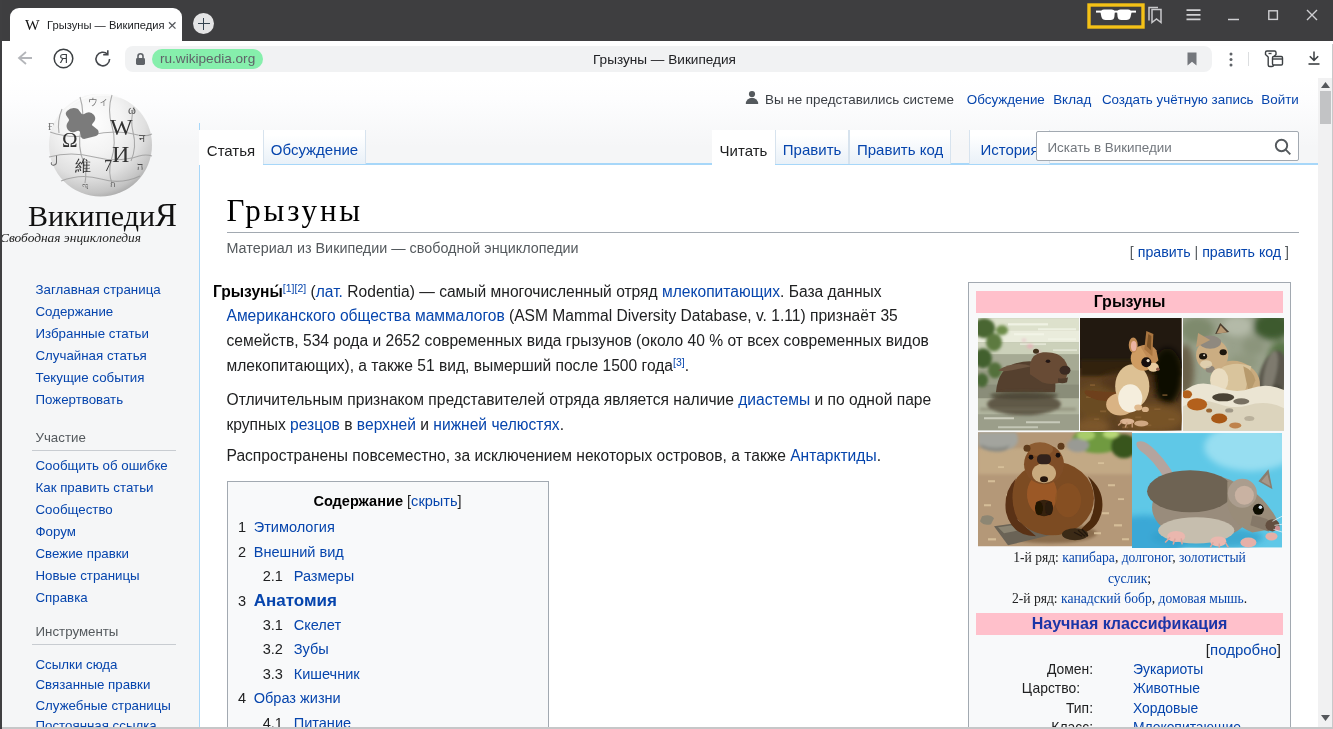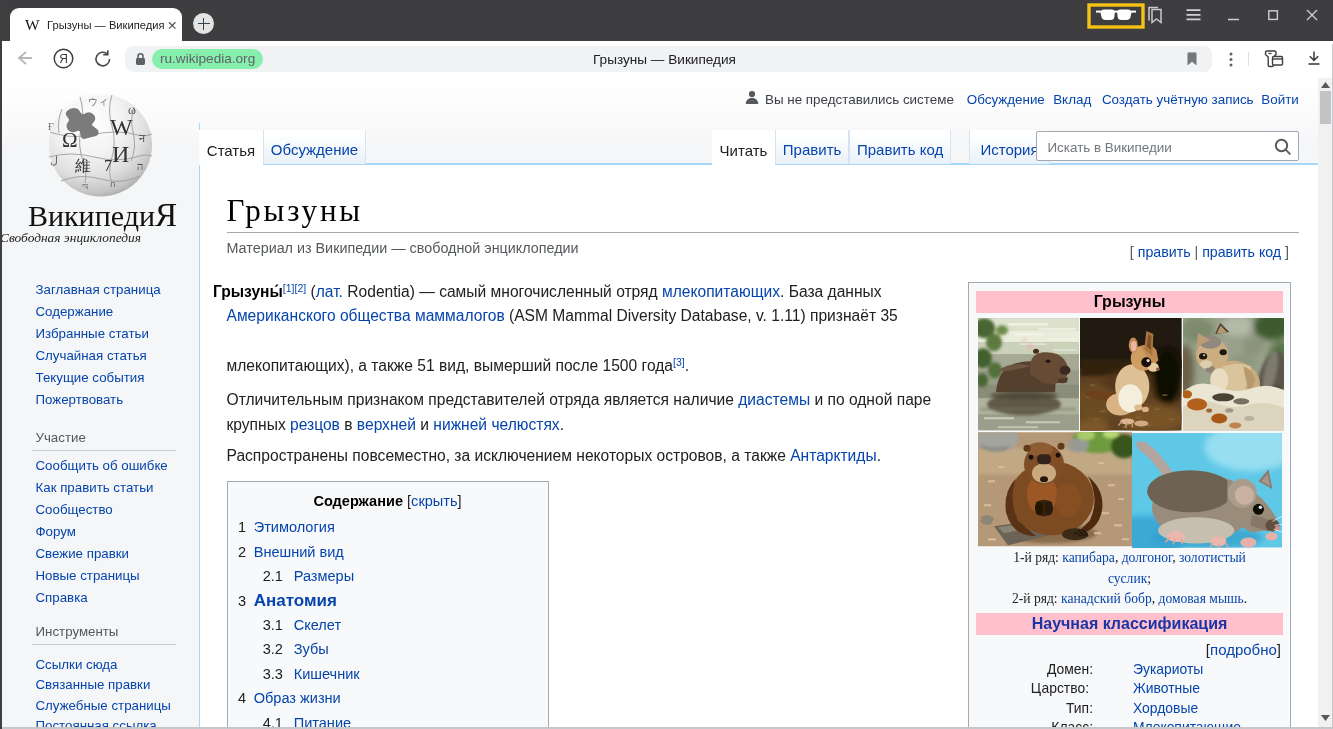--- a/index.html
+++ b/index.html
@@ -235,20 +235,21 @@
       <a>Связанные правки</a><br>
       <a>Служебные страницы</a><br>
       <a>Постоянная ссылка</a>
     </div>
     <div class="abs" style="left:226.5px;top:117px;font-family:'Liberation Serif',serif;font-size:31px;line-height:31px;letter-spacing:2.8px;color:#000;">Грызуны</div>
     <div class="abs" style="left:226.5px;top:153.8px;width:1072px;height:1px;background:#a2a9b1;"></div>
     <div class="abs" style="left:226.5px;top:163px;font-size:14.35px;line-height:15px;color:#54595d;">Материал из Википедии — свободной энциклопедии</div>
     <div class="abs" style="right:44px;top:166.6px;font-size:14.2px;line-height:15px;color:#54595d;">[ <a>править</a> | <a>править код</a> ]</div>
     <div class="cl" style="left:213px;top:205.7px;"><b>Грызуны́</b><sup><a>[1][2]</a></sup> (<a>лат.</a> Rodentia) — самый многочисленный отряд <a>млекопитающих</a>. База данных</div>
     <div class="cl" style="left:226.5px;top:230.4px;"><a>Американского общества маммалогов</a> (ASM Mammal Diversity Database, v. 1.11) признаёт 35</div>
+    <div class="cl" style="left:226.5px;top:255px;">семейств, 534 рода и 2652 современных вида грызунов (около 40 % от всех современных видов</div>
     <div class="cl" style="left:226.5px;top:279.7px;">млекопитающих), а также 51 вид, вымерший после 1500 года<sup><a>[3]</a></sup>.</div>
     <div class="cl" style="left:226.5px;top:314px;">Отличительным признаком представителей отряда является наличие <a>диастемы</a> и по одной паре</div>
     <div class="cl" style="left:226.5px;top:338.7px;">крупных <a>резцов</a> в <a>верхней</a> и <a>нижней челюстях</a>.</div>
     <div class="cl" style="left:226.5px;top:370.1px;">Распространены повсеместно, за исключением некоторых островов, а также <a>Антарктиды</a>.</div>
     <div id="toc" style="font-size:14.55px;">
       <div class="abs" style="left:0;right:0;top:11.4px;text-align:center;font-size:14.55px;line-height:16px;"><b>Содержание</b> <span class="tn">[</span><a>скрыть</a><span class="tn">]</span></div>
       <div class="cl" style="left:10.5px;top:37.3px;font-size:14.55px;"><span class="tn">1</span></div>
         <div class="cl" style="left:26.2px;top:37.3px;font-size:14.55px;"><a>Этимология</a></div>
       <div class="cl" style="left:10.5px;top:61.7px;font-size:14.55px;"><span class="tn">2</span></div>
         <div class="cl" style="left:26.2px;top:61.7px;font-size:14.55px;"><a>Внешний вид</a></div>
@@ -501,21 +502,21 @@
           <path d="M140 88 l13 -7 M142 92 l14 -2 M141 96 l13 4" stroke="#e8f4f8" stroke-width="0.9" opacity="0.85"></path>
         </g>
       </svg>
       <div class="icap" style="top:267.2px;"><span>1-й ряд: <a>капибара</a>, <a>долгоног</a>, <a>золотистый</a></span></div>
       <div class="icap" style="top:287.6px;"><a>суслик</a>;</div>
       <div class="icap" style="top:308px;"><span>2-й ряд: <a>канадский бобр</a>, <a>домовая мышь</a>.</span></div>
       <div class="pink" style="top:329.6px;height:22px;line-height:21.4px;font-size:16px;font-weight:bold;"><a style="color:#1b35a7">Научная классификация</a></div>
       <div class="irow" style="right:9px;top:357.6px;font-size:15px;color:#202122;">[<a>подробно</a>]</div>
       <div class="irow" style="right:197px;top:377.7px;color:#202122;">Домен:</div>
         <div class="irow" style="left:132px;top:377.7px;"><a>Эукариоты</a></div>
-      <div class="irow" style="right:201px;top:397.2px;color:#202122;">Царство:</div>
+      <div class="irow" style="right:210px;top:397.2px;color:#202122;">Царство:</div>
         <div class="irow" style="left:132px;top:397.2px;"><a>Животные</a></div>
       <div class="irow" style="right:197px;top:416.9px;color:#202122;">Тип:</div>
         <div class="irow" style="left:132px;top:416.9px;"><a>Хордовые</a></div>
       <div class="irow" style="right:197px;top:436px;color:#202122;">Класс:</div>
         <div class="irow" style="left:132px;top:436px;"><a>Млекопитающие</a></div>
     </div>
     <div id="sbar"></div>
     <svg class="abs" style="left:1320px;top:3px" width="11" height="8" viewBox="0 0 11 8">
         <path d="M5.5 1 L10 7 H1 z" fill="#55585c"></path>
       </svg>

